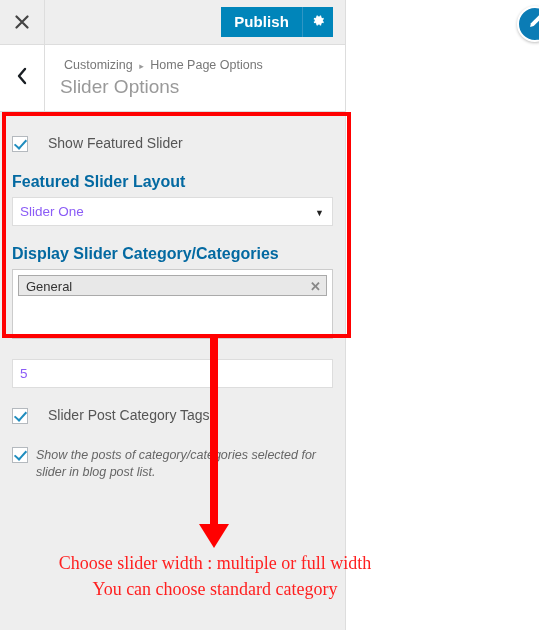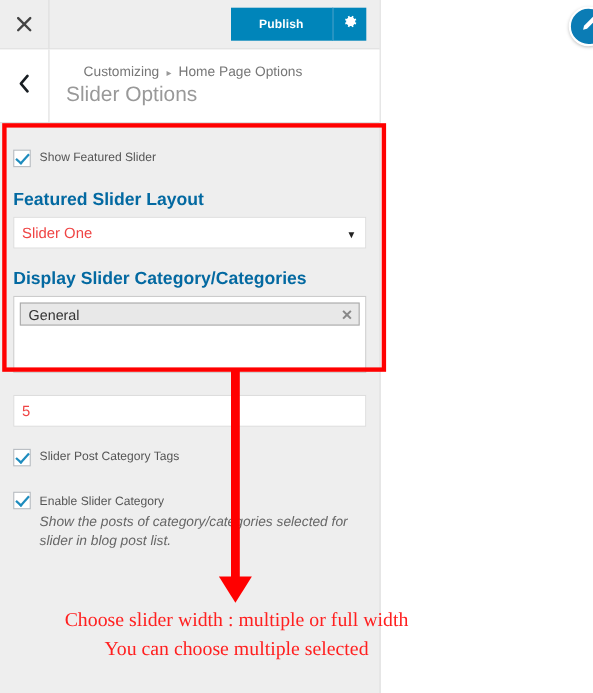--- a/index.html
+++ b/index.html
@@ -52,24 +52,24 @@
   #publish-group {
     position: absolute;
     right: 12px;
     top: 7px;
     display: flex;
     height: 30px;
   }
   #publish-button {
     background: #0085ba;
     color: #ffffff;
-    font-size: 11px;
+    font-size: 15px;
     font-weight: bold;
     line-height: 30px;
-    padding: 0 26px;
+    padding: 0 13px;
     border: none;
     border-right: 1px solid #2f96c4;
     cursor: pointer;
     font-family: "Liberation Sans", sans-serif;
     letter-spacing: 0.1px;
   }
   #gear-button {
     background: #0085ba;
     width: 30px;
     height: 30px;
@@ -95,21 +95,21 @@
     height: 66px;
     border-right: 1px solid #dddddd;
     box-sizing: border-box;
     display: flex;
     align-items: center;
     justify-content: center;
     cursor: pointer;
   }
   #breadcrumb {
     position: absolute;
-    left: 76px;
+    left: 64px;
     top: 13px;
     font-size: 12.5px;
     color: #777777;
     white-space: nowrap;
   }
   #breadcrumb .sep {
     font-size: 9px;
     color: #999999;
     padding: 0 3px;
     vertical-align: middle;
@@ -162,38 +162,39 @@
     position: absolute;
     left: 4px;
     top: 0px;
     width: 5px;
     height: 10px;
     border: solid #1e8cbe;
     border-width: 0 2px 2px 0;
     transform: rotate(42deg);
   }
   .cb-label {
-    font-size: 11px;
+    font-size: 14px;
     color: #555555;
     line-height: 17px;
+    margin-left: 12px;
   }
   .cb-desc {
     font-size: 12.5px;
     color: #666666;
     font-style: italic;
     line-height: 17px;
     margin-top: 1px;
   }
   select.wp-select, input.wp-text {
     width: 100%;
     height: 29px;
     border: 1px solid #dddddd;
     background: #ffffff;
     font-size: 13.5px;
-    color: #ef4444;
+    color: #8b5cf6;
     padding: 0 7px;
     box-sizing: border-box;
     font-family: "Liberation Sans", sans-serif;
     -webkit-appearance: none;
     appearance: none;
     border-radius: 0;
   }
   .select-wrap { position: relative; }
   .select-wrap .caret {
     position: absolute;
@@ -399,28 +400,27 @@
       <div class="checkbox-row">
         <span class="cb checked"></span>
         <span class="cb-label">Slider Post Category Tags</span>
       </div>
     </div>
 
     <div class="control" style="padding-top:22px;">
       <div class="checkbox-row">
         <span class="cb checked"></span>
         <span>
-          <span class="cb-label">Enable Slider Category</span>
           <span class="cb-desc" style="display: block;">Show the posts of category/categories selected for slider in blog post list.</span>
         </span>
       </div>
     </div>
 
   </div>
 </div>
 
 <div id="red-box"></div>
 <div id="red-arrow"></div>
 <div id="red-arrow-head"></div>
 <div id="annotation-text">
   <div>Choose slider width : multiple or full width</div>
-  <div>You can choose multiple selected</div>
+  <div>You can choose standard category</div>
 </div>
 
 </body></html>

